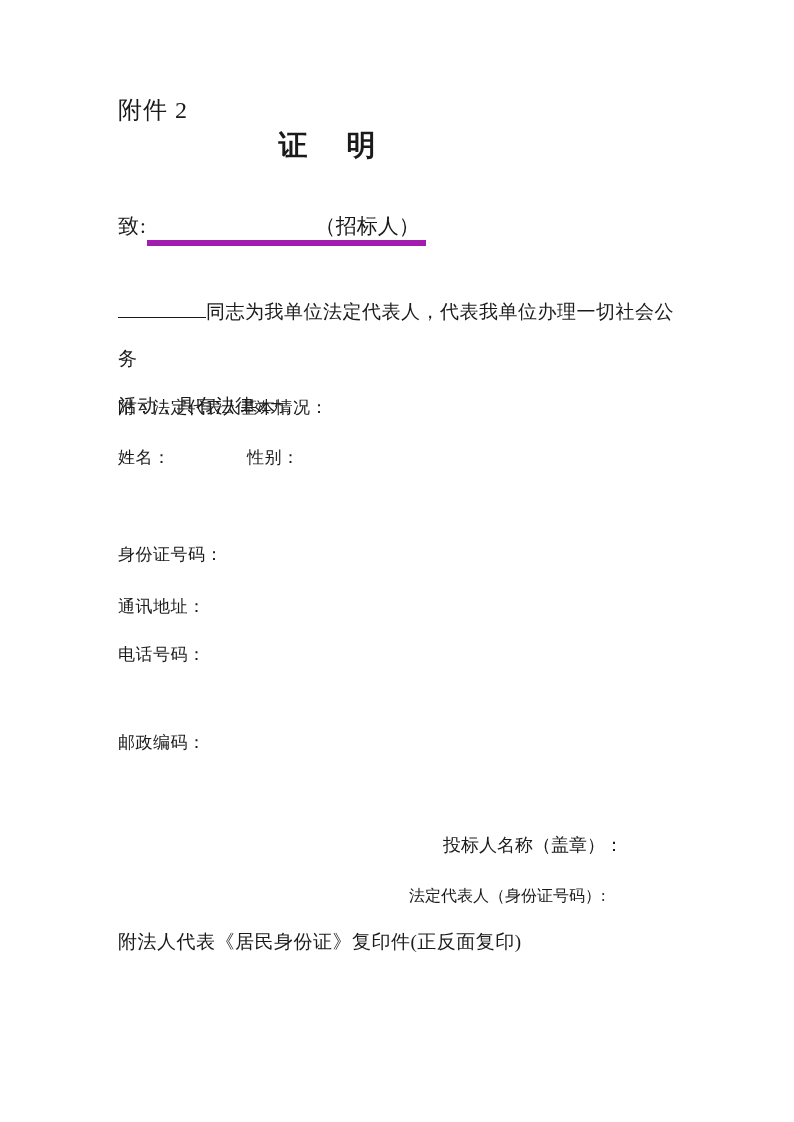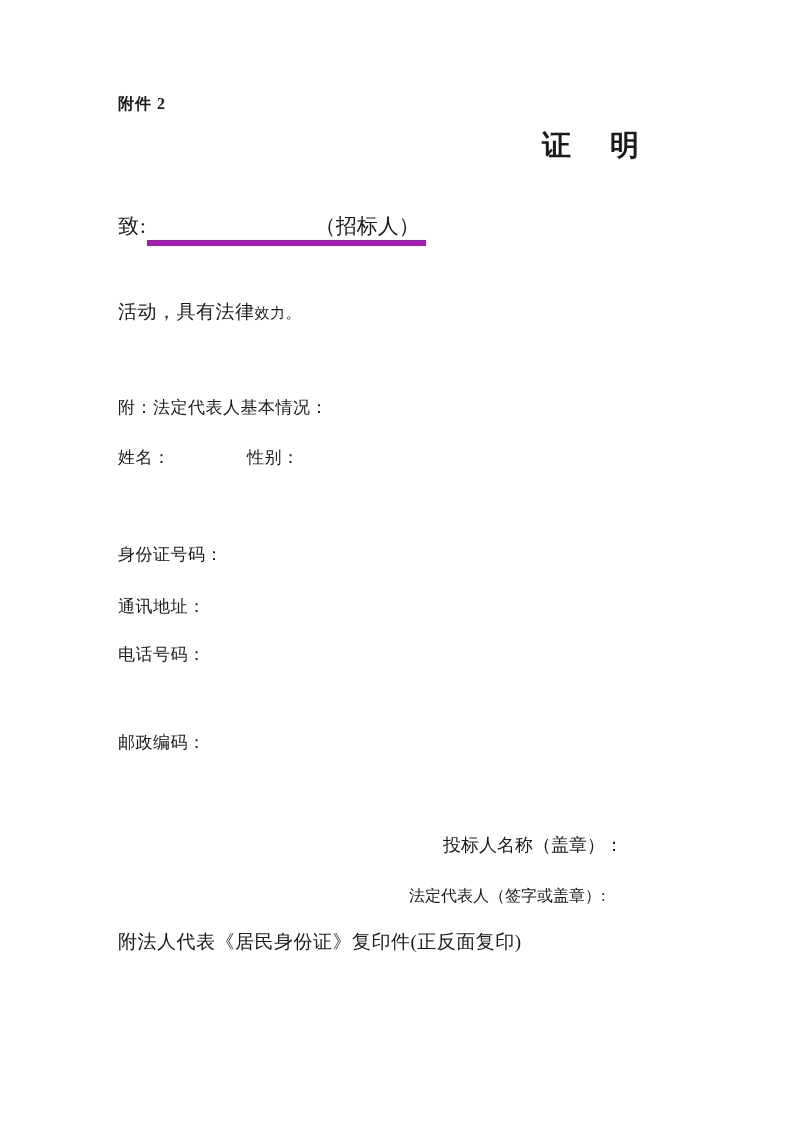--- a/index.html
+++ b/index.html
@@ -14,31 +14,31 @@
     background: #ffffff;
     font-family: "Liberation Serif", "DejaVu Serif", serif;
     color: #1a1a1a;
     overflow: hidden;
   }
   .abs { position: absolute; }
 
   .attachment-label {
     left: 118px;
     top: 94px;
-    font-size: 16px;
-    font-weight: bold;
+    font-size: 24px;
+    font-weight: normal;
     letter-spacing: 1px;
   }
   .doc-title {
     left: 0;
     top: 126px;
     width: 644px;
     padding-left: 15px;
     box-sizing: border-box;
-    text-align: right;
+    text-align: center;
     font-size: 29px;
     font-weight: bold;
     letter-spacing: 5px;
   }
 
   .to-line {
     left: 118px;
     top: 212px;
     font-size: 21px;
     white-space: nowrap;
@@ -128,20 +128,21 @@
 
   <div class="abs attachment-label">附件 2</div>
 
   <div class="abs doc-title">证　明</div>
 
   <div class="abs to-line">
     <span class="prefix">致:</span><span class="underline-group"><span class="spacer"></span><span>（招标人）</span><span class="tail"></span></span>
   </div>
 
   <div class="abs paragraph">
+    <div><span class="blank-underline"></span><span>同志为我单位法定代表人，代表我单位办理一切社会公务</span></div>
     <div><span>活动，具有法律</span><span class="small-text">效力。</span></div>
   </div>
 
   <div class="abs attach-heading">附：法定代表人基本情况：</div>
 
   <div class="abs field-row row-1">
     <span>姓名：</span>
     <span class="col2">性别：</span>
   </div>
 
@@ -157,17 +158,17 @@
   <div class="abs field-row row-5">
     <span>电话号码：</span>
   </div>
 
   <div class="abs field-row row-6">
     <span>邮政编码：</span>
   </div>
 
   <div class="abs bidder-sign">投标人名称（盖章）：</div>
 
-  <div class="abs legal-rep-sign">法定代表人（签字或盖章）:</div>
+  <div class="abs legal-rep-sign">法定代表人（身份证号码）:</div>
 
   <div class="abs footer-note">附法人代表《居民身份证》复印件(正反面复印)</div>
 
 </div>
 
 </body></html>

